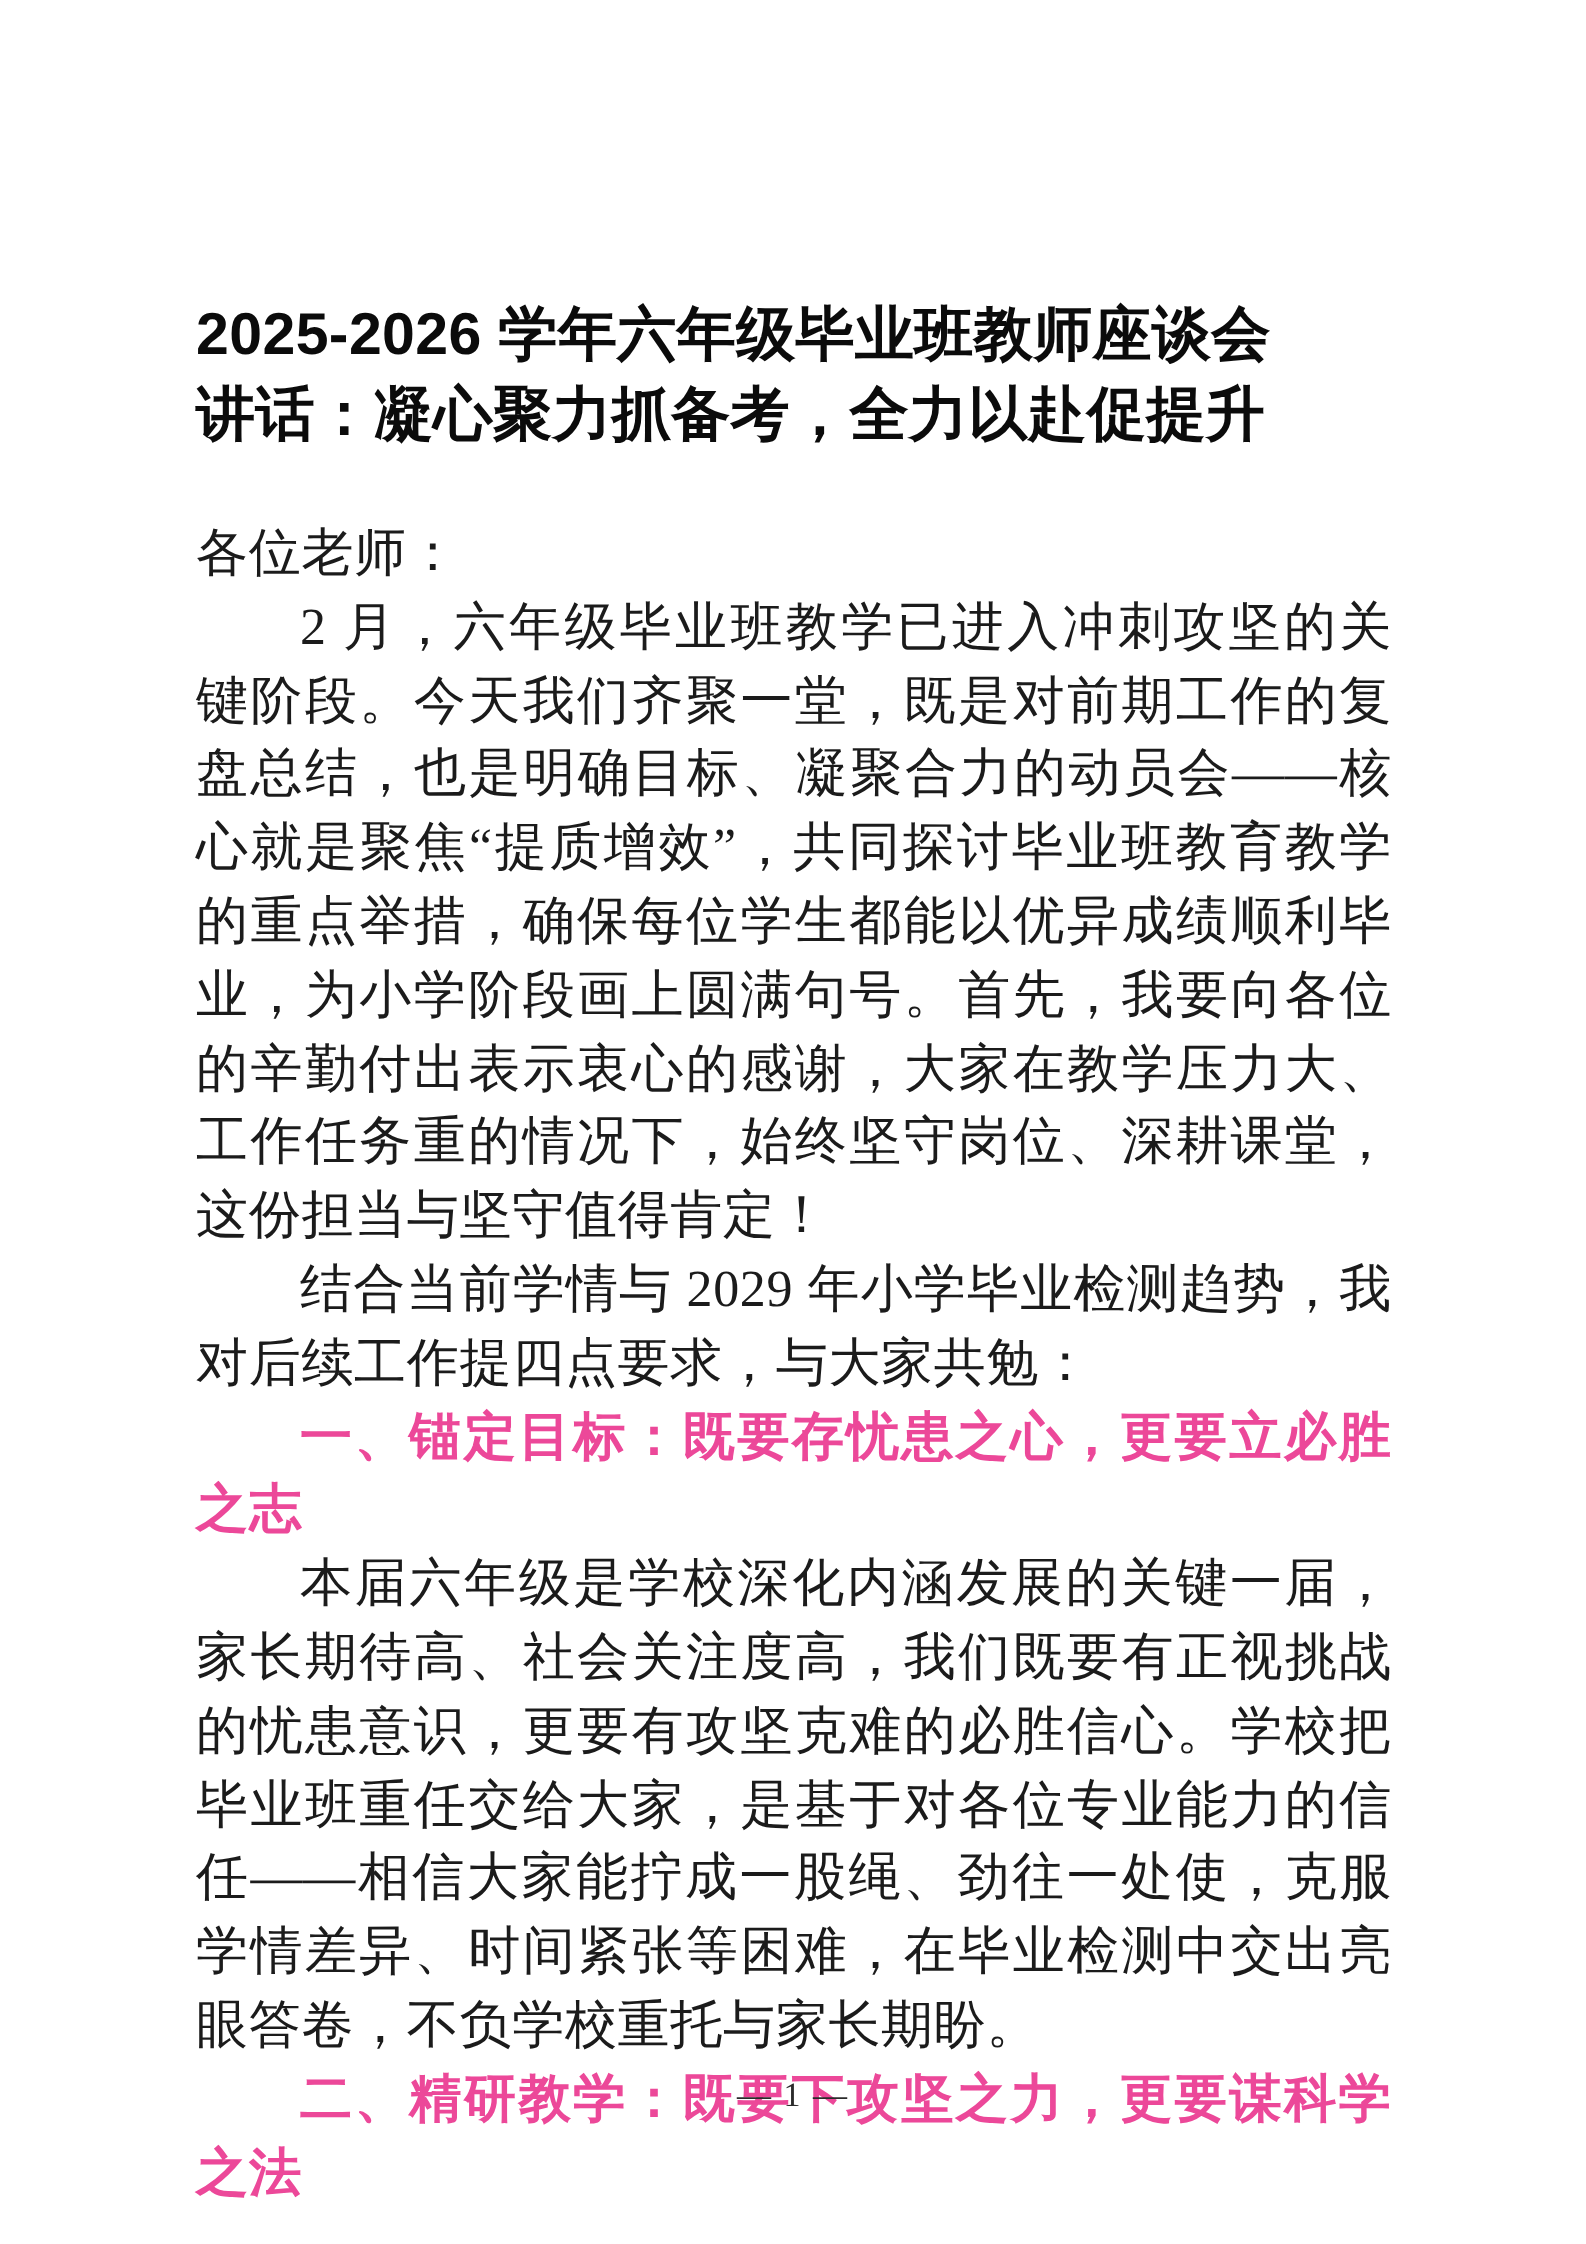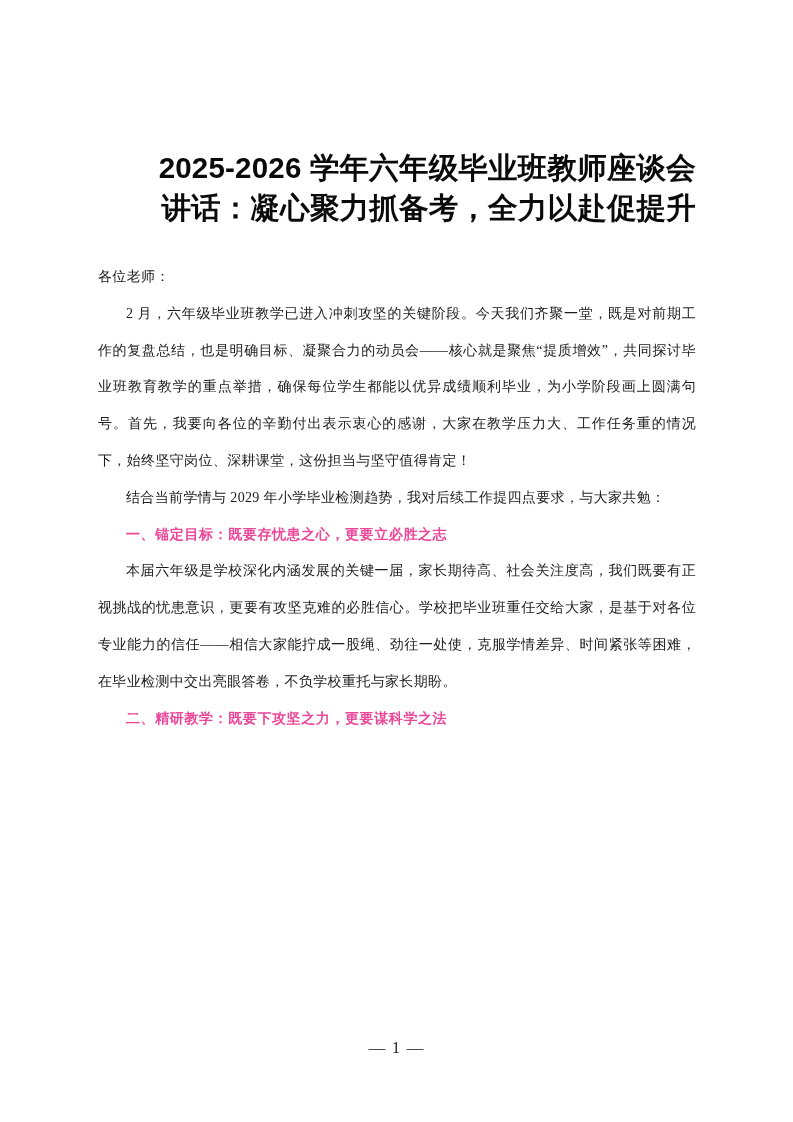--- a/index.html
+++ b/index.html
@@ -34,34 +34,34 @@
 
   
   .doc-title {
     margin: 0;
     padding-top: 148px;
     font-family: "Liberation Sans", "DejaVu Sans", sans-serif;
     font-weight: 700;
     font-size: 29.5px;
     line-height: 40px;
     letter-spacing: 0.2px;
-    text-align: right;
+    text-align: left;
     color: #0b0b0b;
     white-space: pre-wrap;
   }
 
   
   .body-block {
     margin-top: 31px;
   }
 
   p.para {
     margin: 0;
     font-family: "Liberation Serif", "DejaVu Serif", serif;
-    font-size: 14px;
+    font-size: 26px;
     line-height: 36.8px;
     color: #1b1b1b;
     text-align: justify;
     text-justify: inter-ideograph;
     letter-spacing: 0.35px;
     text-indent: 0;
     word-break: break-all;
   }
 
   p.indent {

